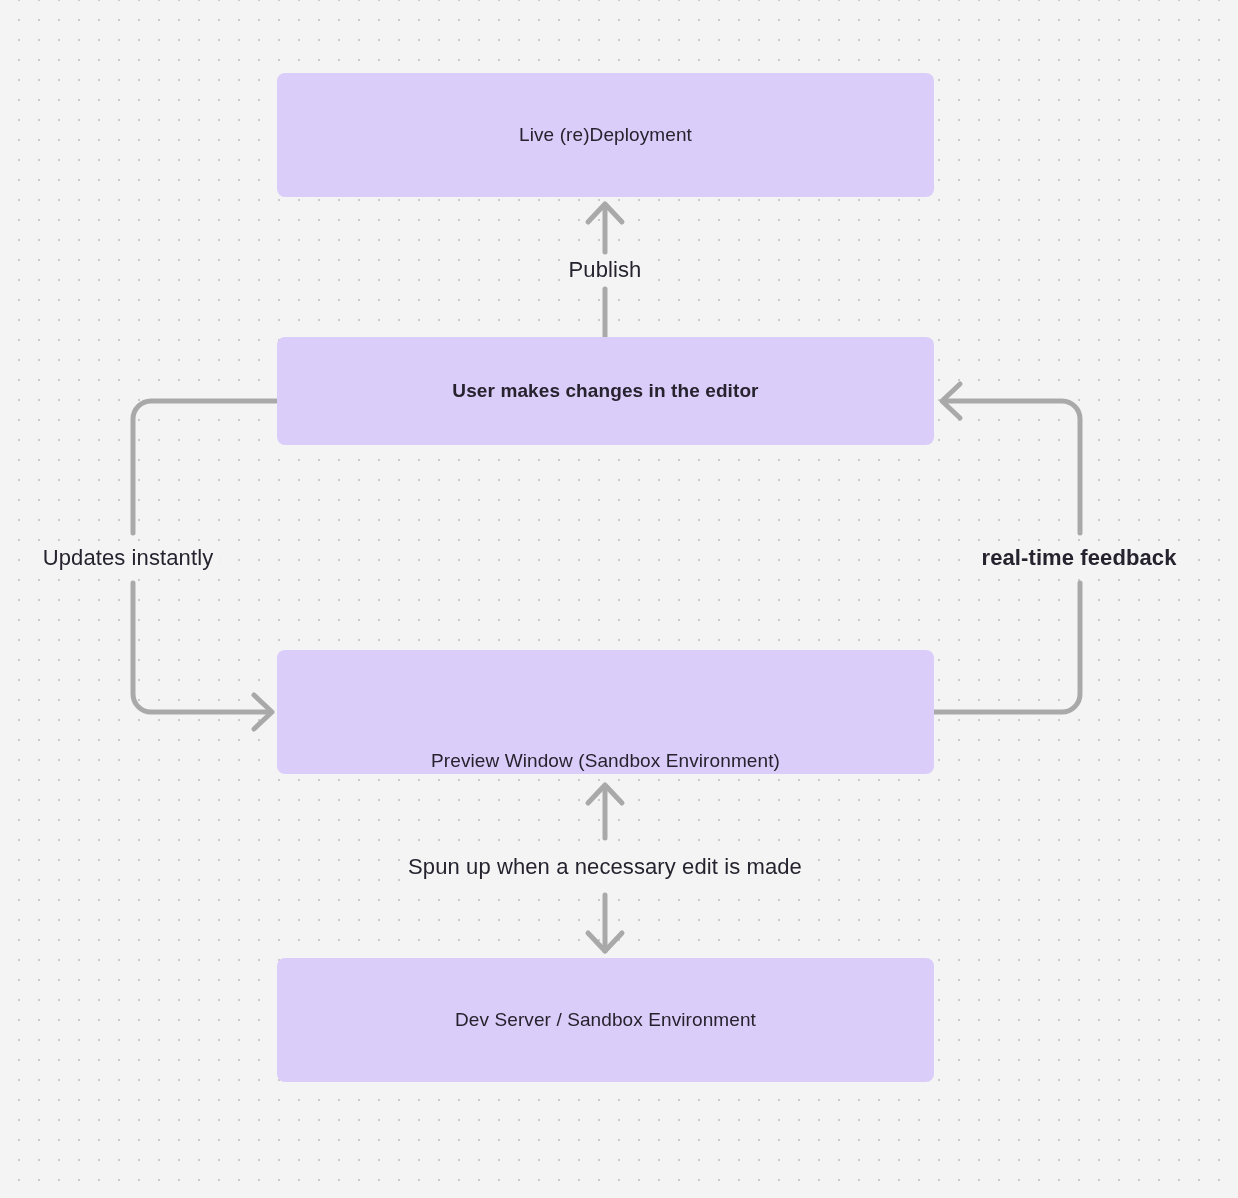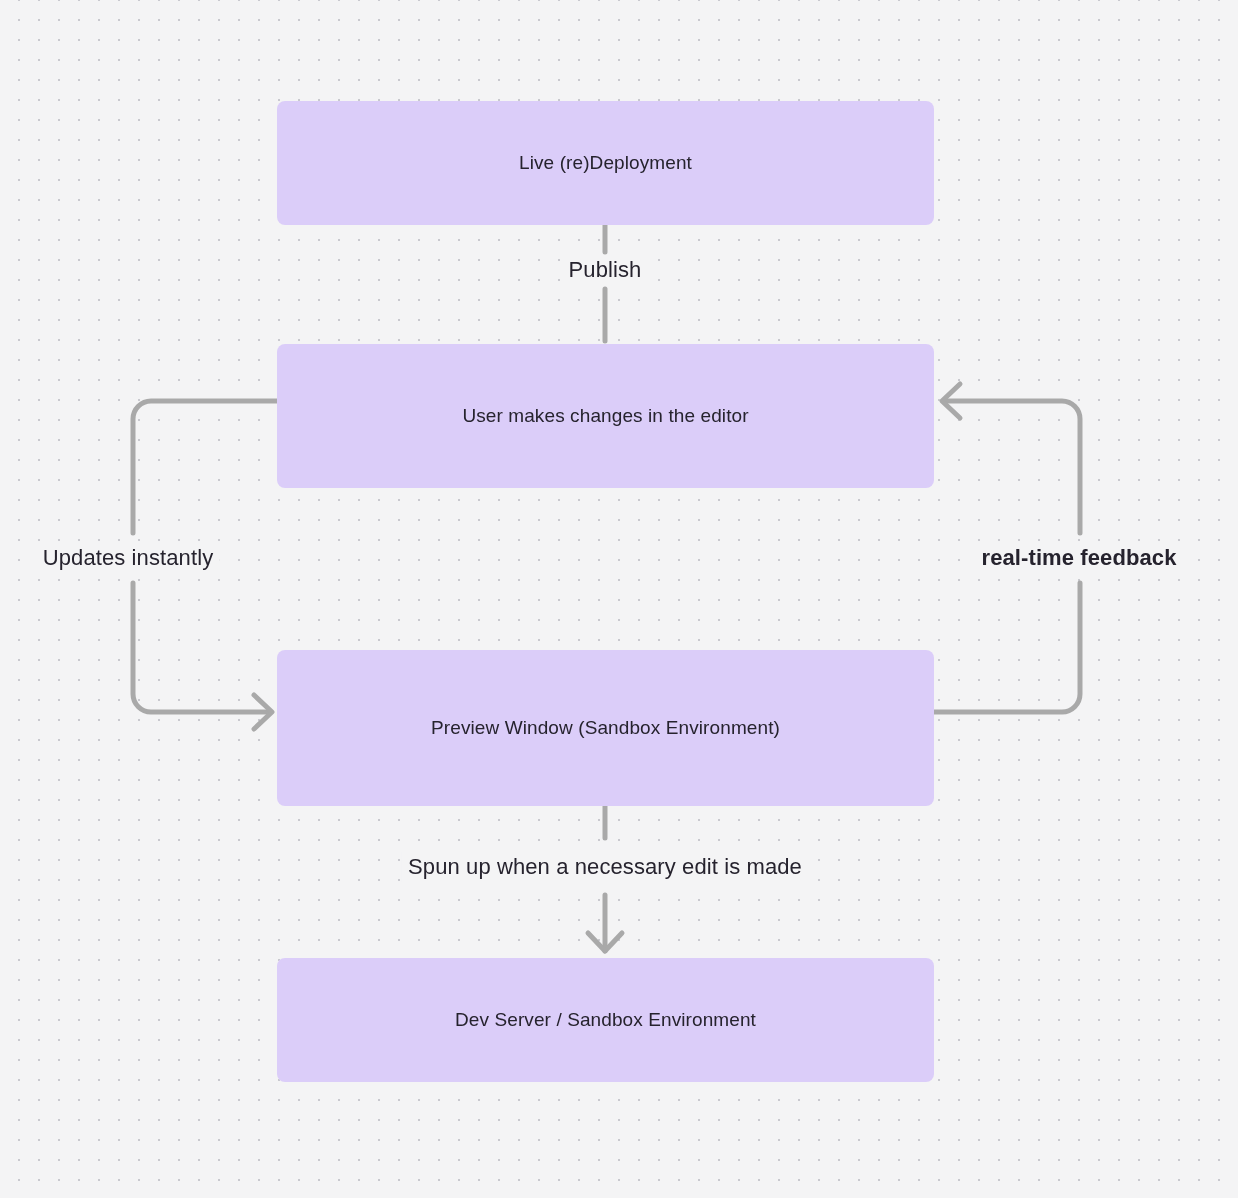--- a/index.html
+++ b/index.html
@@ -54,23 +54,23 @@
     font-size: 22px;
     letter-spacing: 0.1px;
     white-space: nowrap;
     background-color: #f4f4f5;
     padding: 2px 7px;
     transform: translate(-50%, -50%);
     text-align: center;
   }
 
   
-  #node-live      { left: 277px; top: 73px;  width: 657px; height: 124px; margin-top: 28px; }
-  #node-user      { left: 277px; top: 344px; width: 657px; height: 144px; }
-  #node-preview   { left: 277px; top: 650px; width: 657px; height: 156px; }
+  #node-live      { left: 277px; top: 73px;  width: 657px; height: 124px; }
+  #node-user      { left: 277px; top: 337px; width: 657px; height: 108px; font-weight: bold; }
+  #node-preview   { left: 277px; top: 650px; width: 657px; height: 124px; align-items: flex-end; }
   #node-devserver { left: 277px; top: 958px; width: 657px; height: 124px; }
 
   
   #label-publish    { left: 605px; top: 270px; }
   #label-updates    { left: 128px; top: 558px; }
   #label-realtime   { left: 1079px; top: 558px; font-weight: bold; }
   #label-spun       { left: 605px; top: 867px; }
 </style>
 </head>
 <body>

